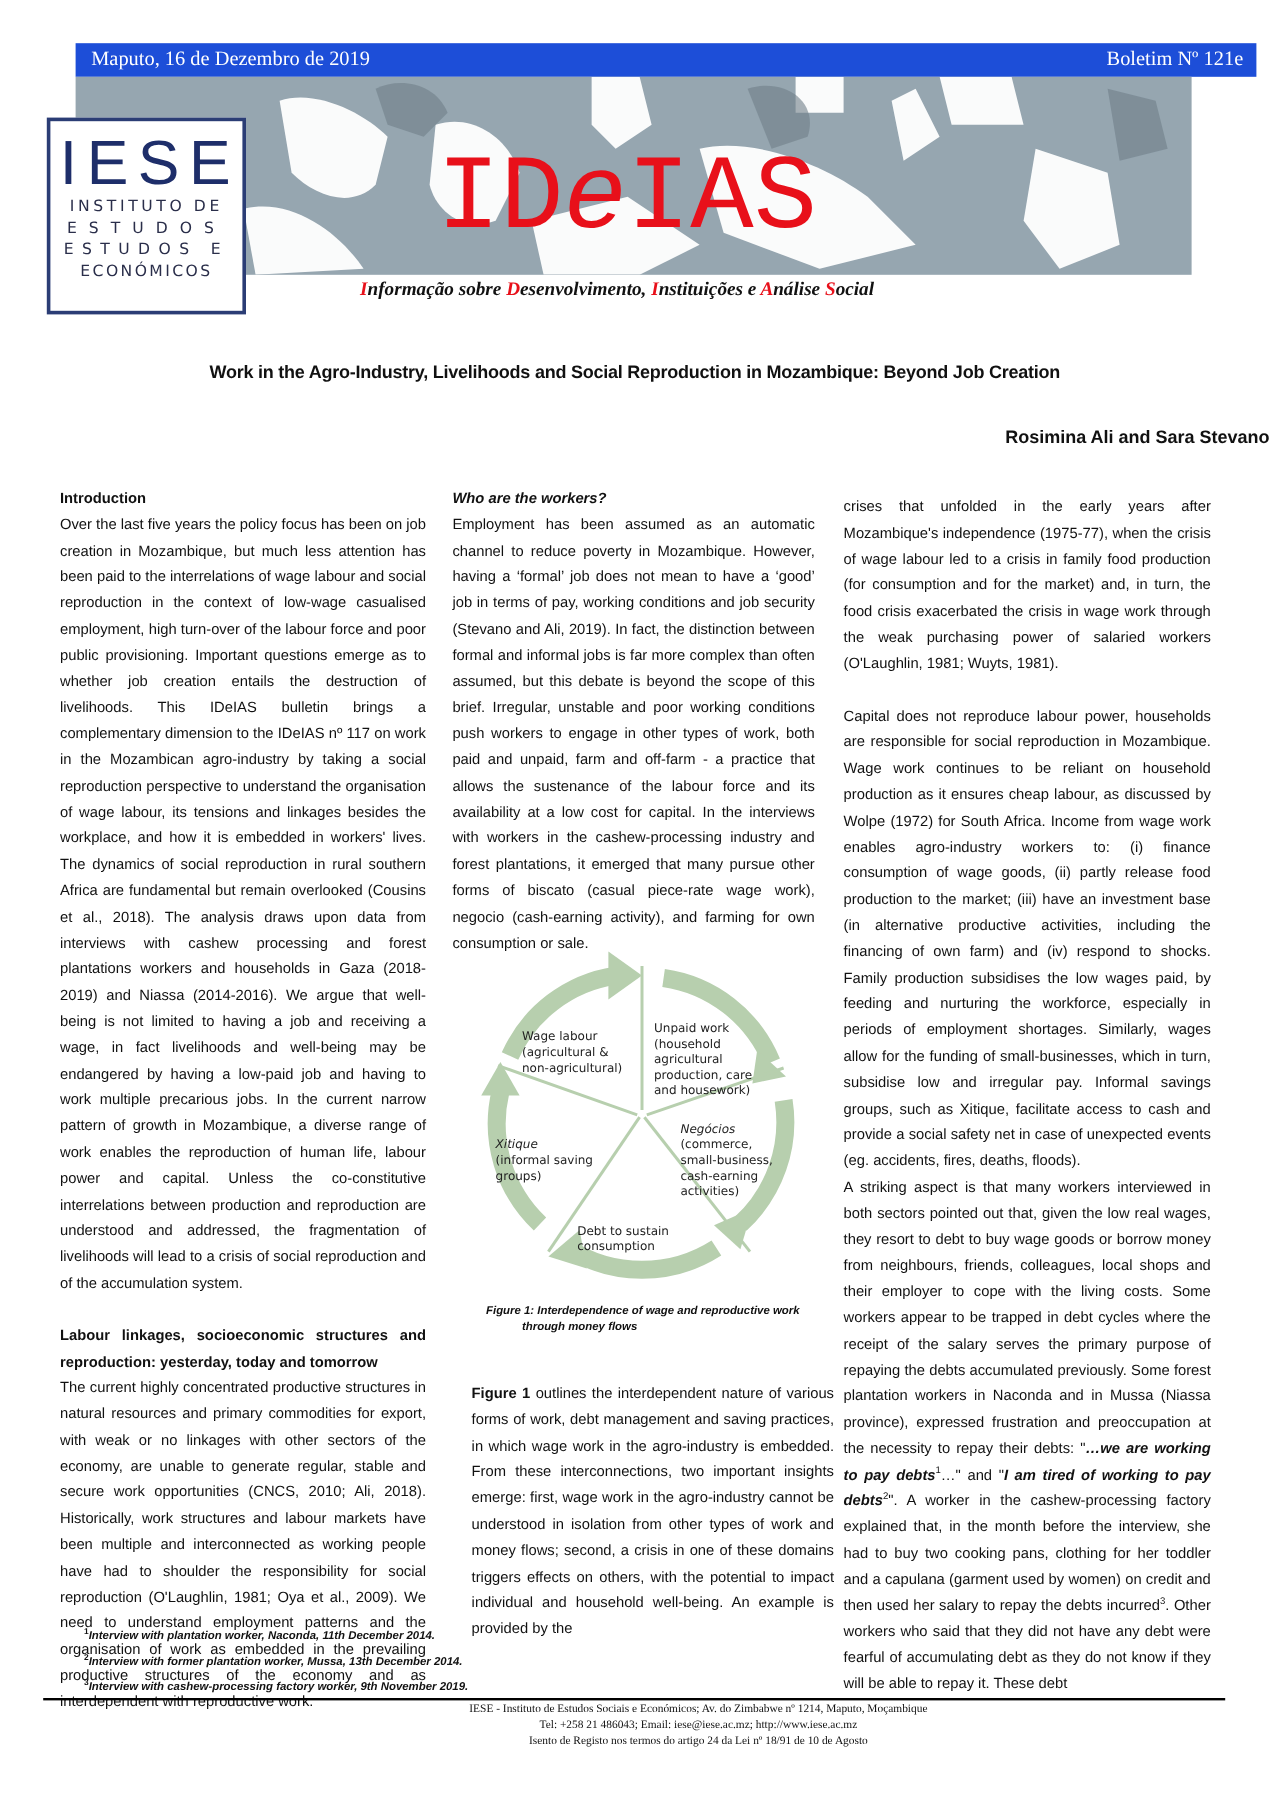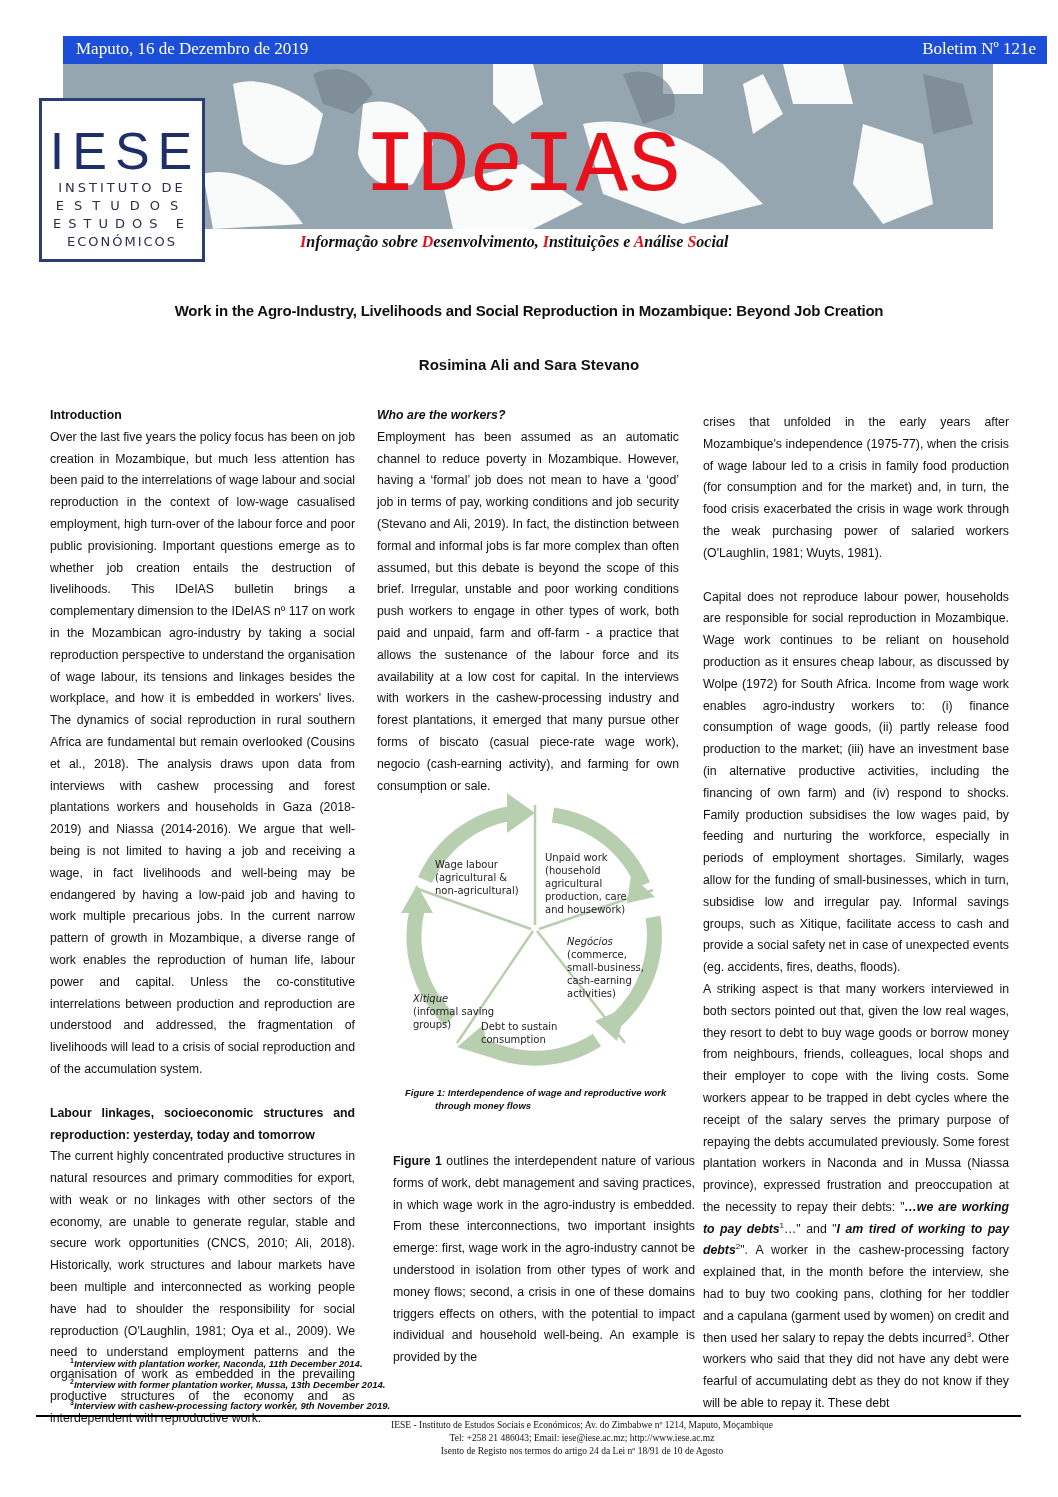--- a/index.html
+++ b/index.html
@@ -5,31 +5,31 @@
   html, body { margin: 0; padding: 0; background: #ffffff; }
   body { width: 1058px; height: 1497px; position: relative; overflow: hidden; font-family: "Liberation Sans", sans-serif; color: #111; }
 
   
   .topbar { position: absolute; left: 63px; top: 36px; width: 984px; height: 28px; background: #1d4ed8; }
   .topbar .date { position: absolute; left: 13px; top: 3px; color: #fff; font-family: "Liberation Serif", serif; font-size: 17px; }
   .topbar .issue { position: absolute; right: 11px; top: 3px; color: #fff; font-family: "Liberation Serif", serif; font-size: 17px; }
   .banner { position: absolute; left: 63px; top: 64px; width: 930px; height: 165px; background: #96a6b0; overflow: hidden; }
   .banner svg { position: absolute; left: 0; top: 0; }
   .logo { position: absolute; left: 39px; top: 98px; width: 166px; height: 164px; background: #fff; border: 3px solid #2b3d75; box-sizing: border-box; text-align: center; color: #1e2e6a; }
-  .logo .big { font-family: "Liberation Sans", sans-serif; font-size: 52px; letter-spacing: 8px; margin-top: 22px; line-height: 56px; font-weight: 400; padding-left: 6px; }
+  .logo .big { font-family: "Liberation Sans", sans-serif; font-size: 52px; letter-spacing: 8px; margin-top: 7px; line-height: 56px; font-weight: 400; padding-left: 6px; }
   .logo .small { font-family: "DejaVu Sans", sans-serif; font-size: 13px; line-height: 18px; letter-spacing: 3px; color: #2a2e4a; }
   .logo .small.wide { letter-spacing: 10px; }
   .brand { position: absolute; left: 364px; top: 122px; font-family: Liberation Mono, monospace; font-size: 88px; color: #e8101a; line-height: 90px; }
   .brand .it { font-style: italic; }
   .tagline { position: absolute; left: 300px; top: 233px; font-family: "Liberation Serif", serif; font-style: italic; font-weight: bold; font-size: 16px; color: #111; }
   .tagline .r { color: #e8101a; }
 
   
   .title { position: absolute; left: 0; width: 1058px; top: 302px; text-align: center; font-weight: bold; font-size: 15px; letter-spacing: -0.2px; }
-  .authors { position: absolute; left: 0; width: 1058px; top: 356px; text-align: center; font-weight: bold; font-size: 15px; }
+  .authors { position: absolute; left: 0; width: 1058px; top: 356px; text-align: right; font-weight: bold; font-size: 15px; }
 
   
   .col { position: absolute; top: 405px; font-size: 12.3px; line-height: 21.8px; text-align: justify; }
   .col1 { left: 50px; width: 305px; }
   .col2 { left: 377px; width: 302px; }
   .col3 { left: 703px; width: 306px; top: 412px; }
   .col p { margin: 0; }
   .col h3 { margin: 0; font-size: 12.3px; font-weight: bold; line-height: 21.8px; }
   .col h3.ital { font-style: italic; }
   .gap { height: 22px; }
@@ -140,21 +140,21 @@
     <div>Unpaid work</div>
     <div>(household agricultural production, care and housework)</div>
   </div>
   <div class="lbl" style="left:172px;top:150px;width:90px;">
     <div style="font-style:italic">Negócios</div>
     <div>(commerce, small-business, cash-earning activities)</div>
   </div>
   <div class="lbl" style="left:86px;top:235px;width:90px;">
     <div>Debt to sustain consumption</div>
   </div>
-  <div class="lbl" style="left:18px;top:163px;width:100px;margin-top:44px;">
+  <div class="lbl" style="left:18px;top:163px;width:100px;">
     <div style="font-style:italic">Xitique</div>
     <div>(informal saving groups)</div>
   </div>
 </div>
 <div class="figcap">
   <span>Figure 1:</span><span> Interdependence of wage and reproductive work</span>
   <span class="indent">through money flows</span>
 </div>
 
 <div class="col col2" style="top:1151px;margin-left:16px;">

